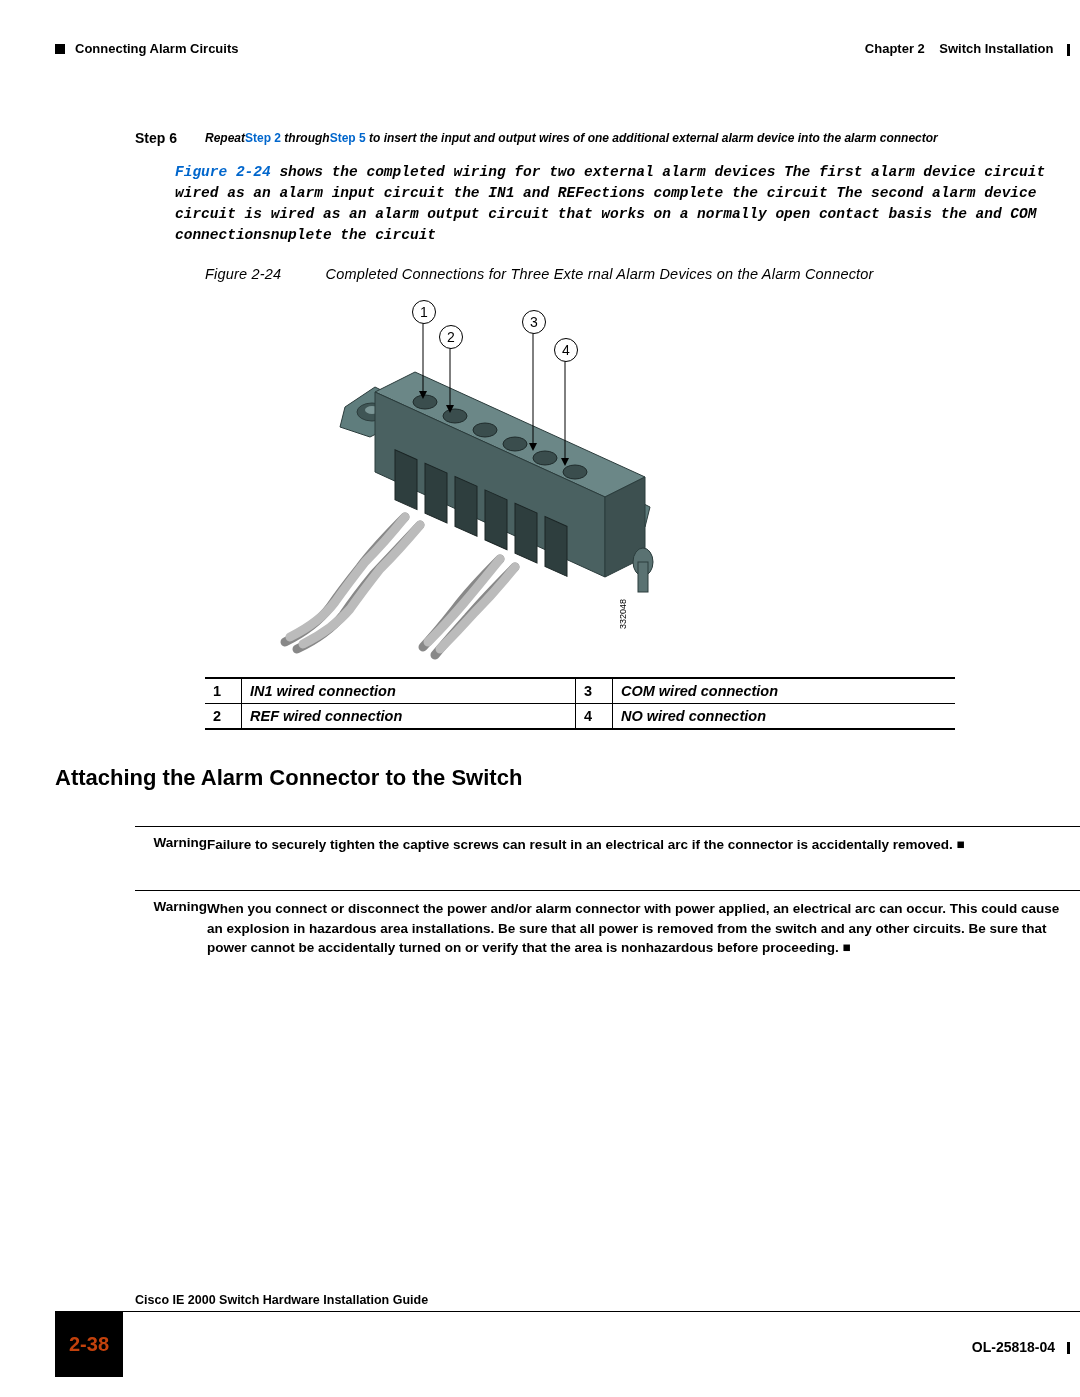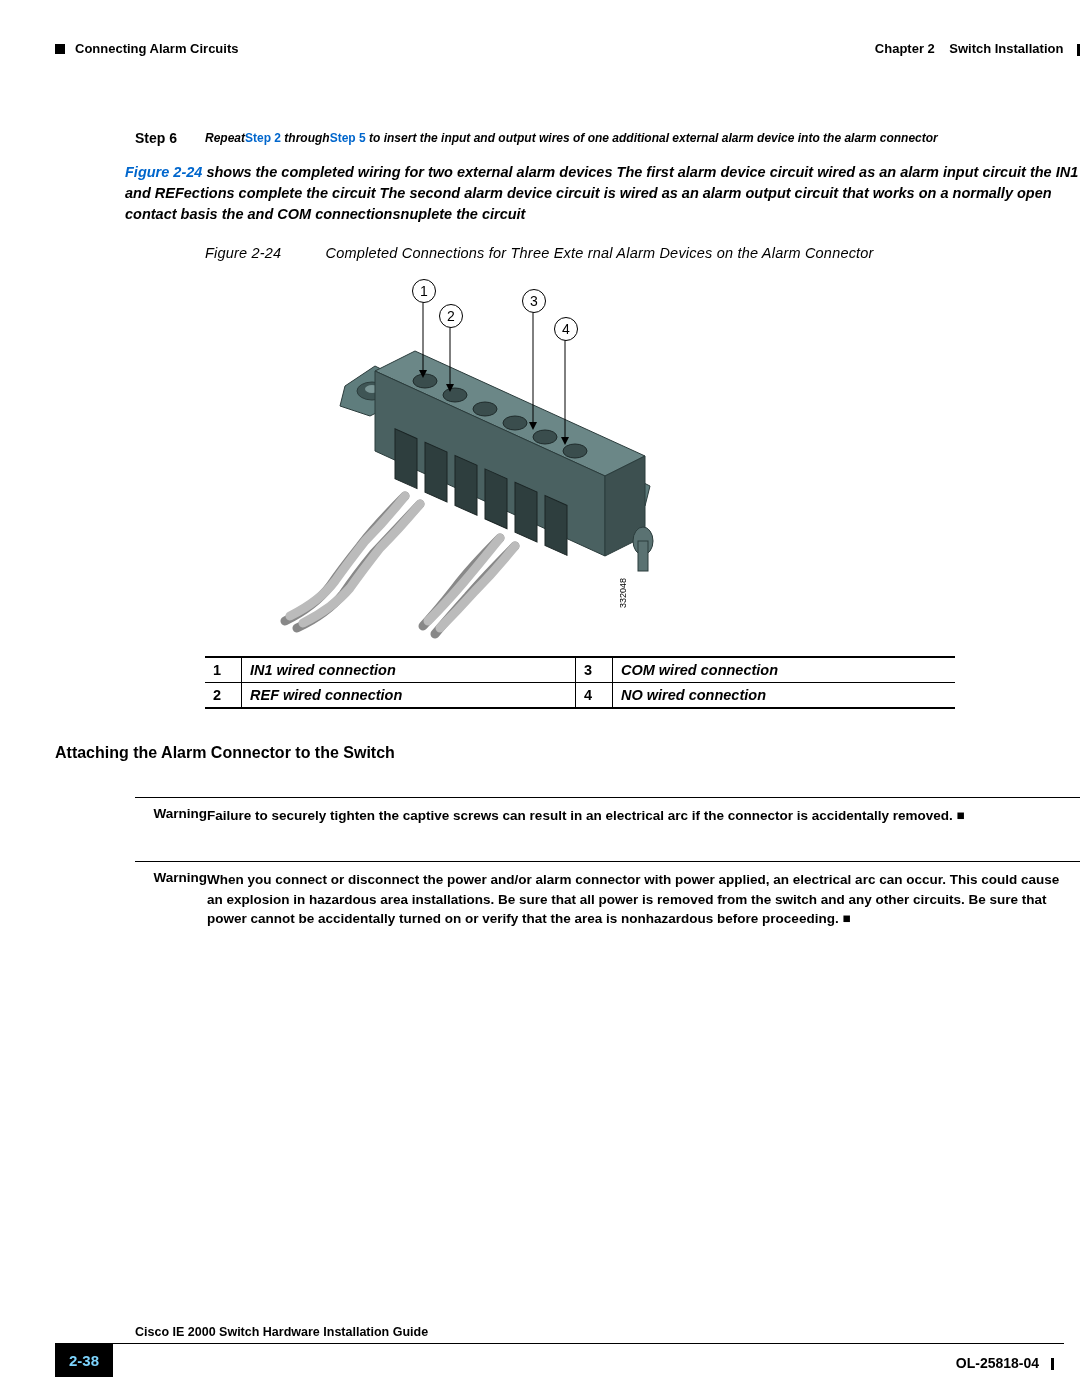--- a/index.html
+++ b/index.html
@@ -33,20 +33,21 @@
   .header-left .sq {
     width: 10px;
     height: 10px;
     background: #000;
     margin-right: 10px;
   }
   .header-right {
     font-weight: bold;
     font-size: 13px;
     white-space: nowrap;
+    padding-right: 10px;
   }
   .header-right .bar {
     display: inline-block;
     width: 3px;
     height: 12px;
     background: #000;
     margin-left: 10px;
     vertical-align: middle;
   }
   .content {
@@ -67,26 +68,27 @@
     flex-shrink: 0;
   }
   .step-body {
     font-style: italic;
     font-weight: bold;
     font-size: 12px;
     line-height: 1.45;
   }
   .step-body .link { color: #0066cc; font-style: normal; font-weight: bold; }
   .para {
-    margin-left: 70px;
+    margin-left: 120px;
     font-style: italic;
     font-weight: bold;
     font-size: 14.5px;
     line-height: 1.45;
     margin-bottom: 20px;
+    font-family: Liberation Mono, monospace;
   }
   .para .link { color: #0066cc; }
   .fig-caption {
     margin-left: 150px;
     font-style: italic;
     font-size: 14.5px;
     margin-bottom: 15px;
     letter-spacing: 0.2px;
   }
   .fig-caption .fignum { font-style: italic; margin-right: 40px; }
@@ -108,21 +110,21 @@
     font-weight: bold;
     font-style: italic;
   }
   .legend-table td.num { width: 20px; font-style: normal; font-weight: bold; text-align: left;}
   .legend-table td.col3 { width: 20px; font-style: normal; font-weight: bold;}
   .legend-table tr:first-child td { border-top: 2px solid #000; }
   .legend-table tr:last-child td { border-bottom: 2px solid #000; }
   .legend-table td:first-child { border-left: none; }
   .legend-table td:last-child { border-right: none; }
   .section-heading {
-    font-size: 16px;
+    font-size: 22px;
     font-weight: bold;
     margin-top: 35px;
     margin-bottom: 35px;
   }
   .warn-block {
     display: flex;
     margin-left: 80px;
     margin-bottom: 35px;
   }
   .warn-label {
@@ -141,39 +143,39 @@
     font-weight: bold;
     font-size: 13.5px;
     line-height: 1.45;
     flex: 1;
     padding-right: 4px;
   }
   .footer {
     position: absolute;
     bottom: 20px;
     left: 55px;
-    right: 16px;
+    right: 0;
   }
   .footer-line {
     display: flex;
     align-items: center;
     border-top: 1px solid #000;
   }
   .footer-title {
     font-weight: bold;
     font-size: 12.5px;
     margin-left: 80px;
     margin-bottom: 4px;
   }
   .page-badge {
     background: #000;
-    color: #7dd3fc;
-    font-weight: bold;
-    padding: 8px 14px;
-    font-size: 15px;
+    color: #c2410c;
+    font-weight: bold;
+    padding: 21px 14px;
+    font-size: 20px;
   }
   .footer-right {
     margin-left: auto;
     font-weight: bold;
     font-size: 14px;
     padding-right: 10px;
     padding-top: 4px;
   }
   .footer-right .bar {
     display: inline-block;

